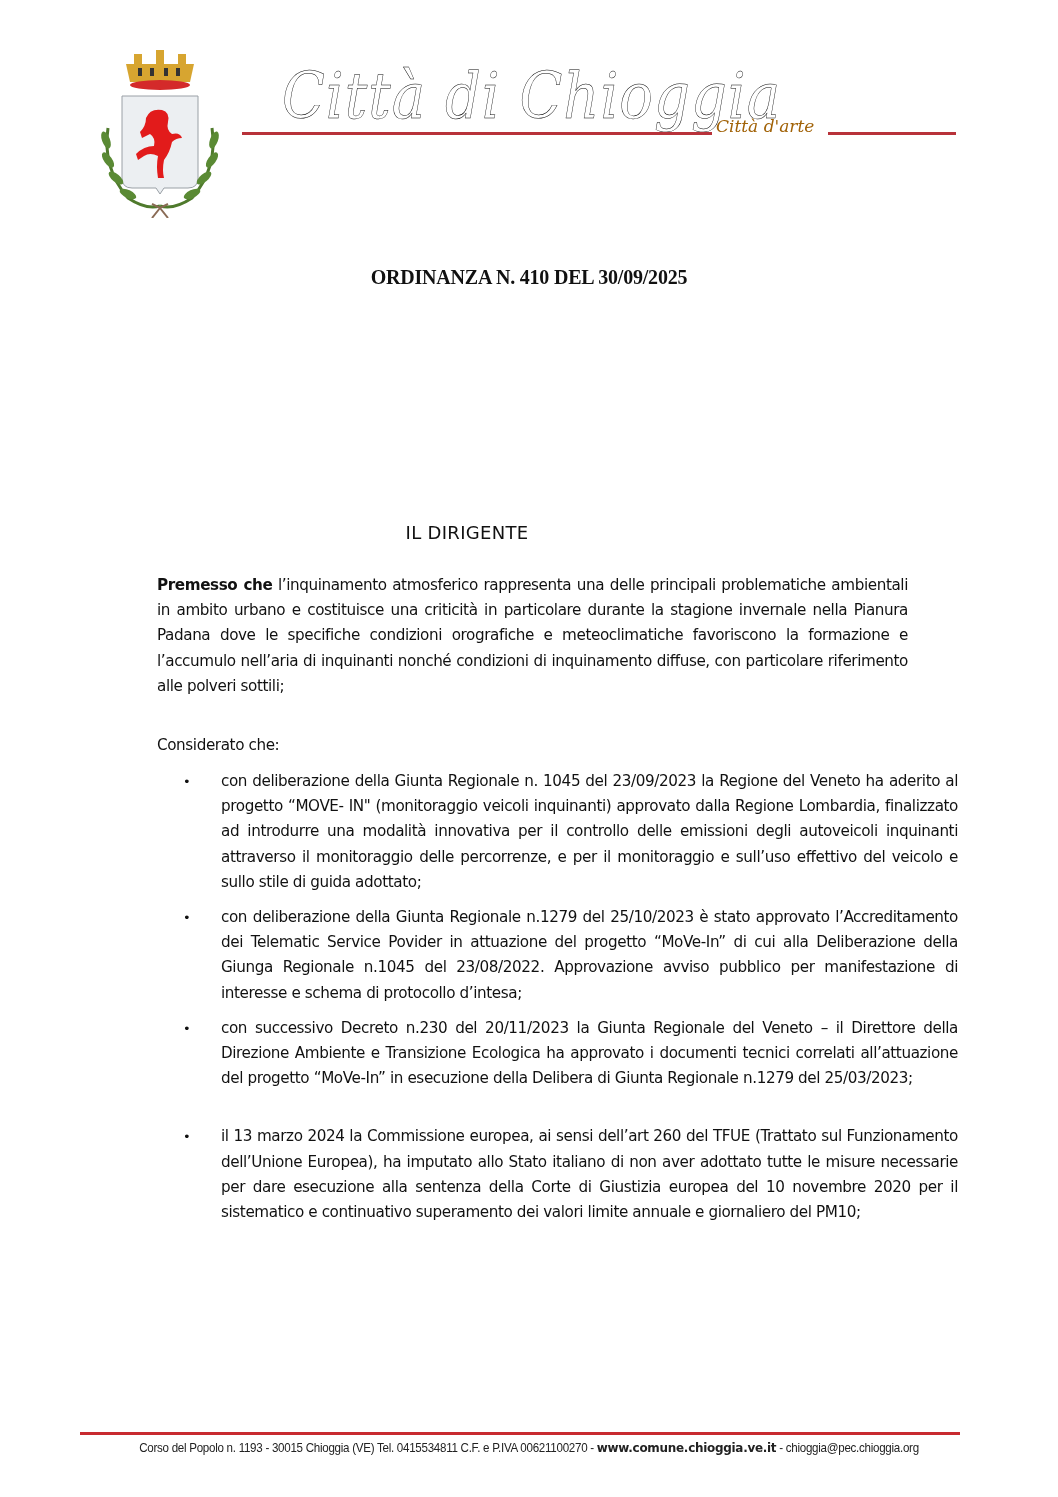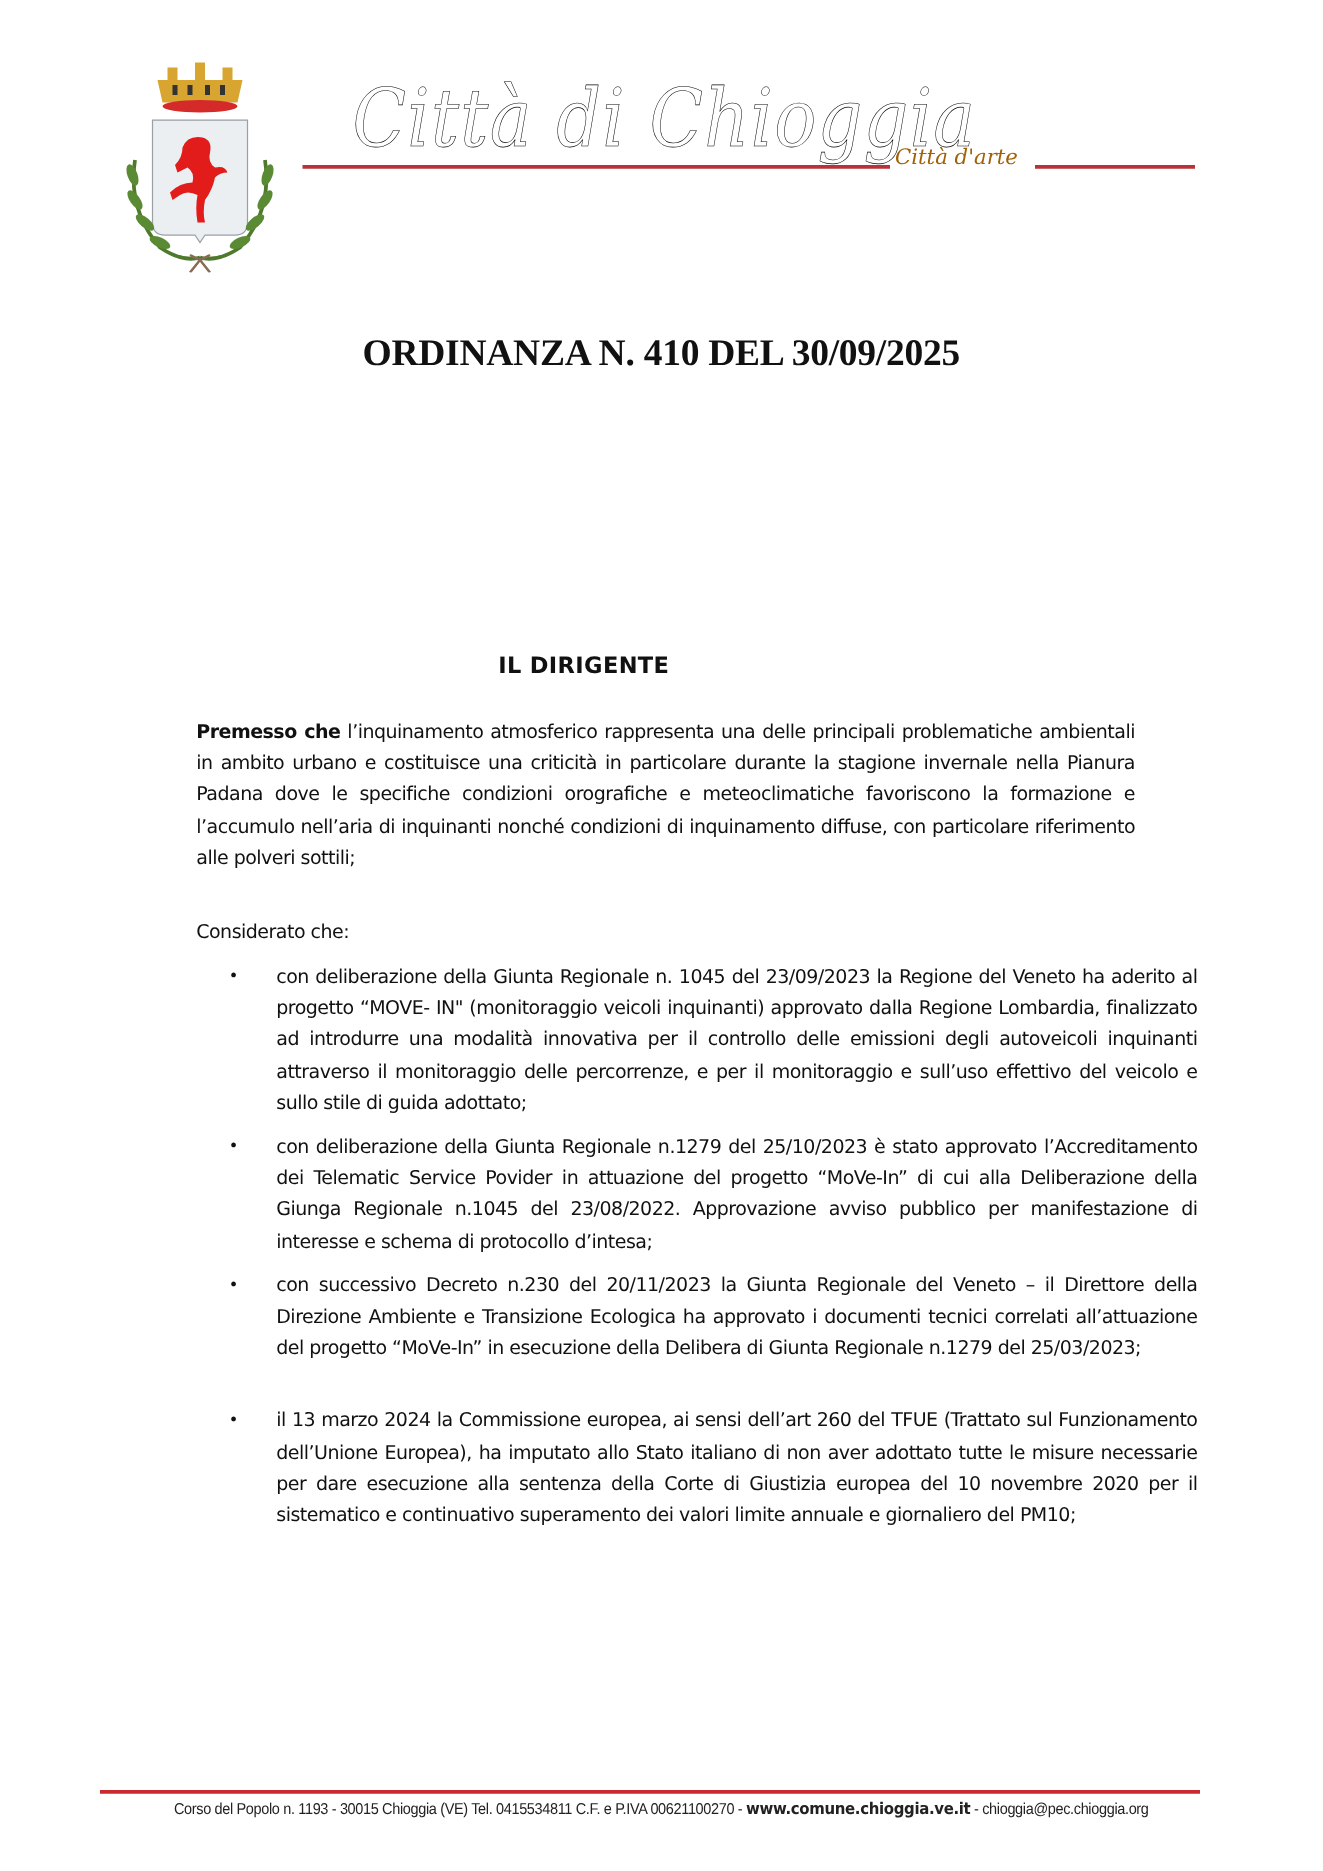--- a/index.html
+++ b/index.html
@@ -7,30 +7,30 @@
   .page { position: absolute; left: 0; top: 0; width: 1058px; height: 1497px; }
 
   
   .crest { position: absolute; left: 98px; top: 48px; width: 124px; height: 170px; }
   .city-script { position: absolute; left: 282px; top: 58px; font-family: "DejaVu Serif", serif; font-style: italic; font-size: 56px; letter-spacing: 1px; color: #1a1a1a; font-weight: 300; transform: scaleY(1.15); transform-origin: left top; -webkit-text-stroke: 0.4px #000; color: transparent; }
   .head-rule-left { position: absolute; left: 242px; top: 132px; width: 470px; height: 3px; background: #b8323a; }
   .city-tag { position: absolute; left: 716px; top: 116px; font-family: "DejaVu Serif", serif; font-style: italic; font-size: 17px; color: #a16207; }
   .head-rule-right { position: absolute; left: 828px; top: 132px; width: 128px; height: 3px; background: #b8323a; }
 
   
-  .title { position: absolute; left: 0; width: 1058px; top: 266px; text-align: center; font-family: "Liberation Serif", serif; font-weight: bold; font-size: 30px; letter-spacing: -0.2px; }
+  .title { position: absolute; left: 0; width: 1058px; top: 266px; text-align: center; font-family: "Liberation Serif", serif; font-weight: bold; font-size: 20px; letter-spacing: -0.2px; }
 
   
   .oggetto { position: absolute; left: 101px; top: 344px; width: 858px; font-family: "Liberation Serif", serif; font-weight: bold; font-size: 18.2px; line-height: 24.5px; }
   .oggetto .label { position: absolute; left: 0; top: 0; }
   .oggetto .text { margin-left: 127px; text-align: justify; text-align-last: justify; }
   .oggetto .text .last { text-align-last: left; display: block; }
 
   
-  .dirigente { position: absolute; left: 0; width: 934px; top: 522px; text-align: center; font-family: "DejaVu Sans", sans-serif; font-weight: bold; font-size: 18px; letter-spacing: 0.3px; }
+  .dirigente { position: absolute; left: 0; width: 934px; top: 522px; text-align: center; font-family: "DejaVu Sans", sans-serif; font-weight: normal; font-size: 18px; letter-spacing: 0.3px; }
 
   
   .body-text { font-family: "DejaVu Sans", sans-serif; font-size: 15.2px; line-height: 25.2px; letter-spacing: -0.4px; }
   .premesso { position: absolute; left: 157px; top: 573px; width: 751px; text-align: justify; }
   .premesso b { font-weight: bold; }
   .considerato { position: absolute; left: 157px; top: 733px; font-weight: normal; }
 
   .bullets { position: absolute; left: 183px; top: 769px; width: 775px; margin: 0; padding: 0; list-style: none; }
   .bullets li { position: relative; padding-left: 38px; text-align: justify; }
   .bullets li .dot { position: absolute; left: 0; top: 0; font-size: 13px; }

